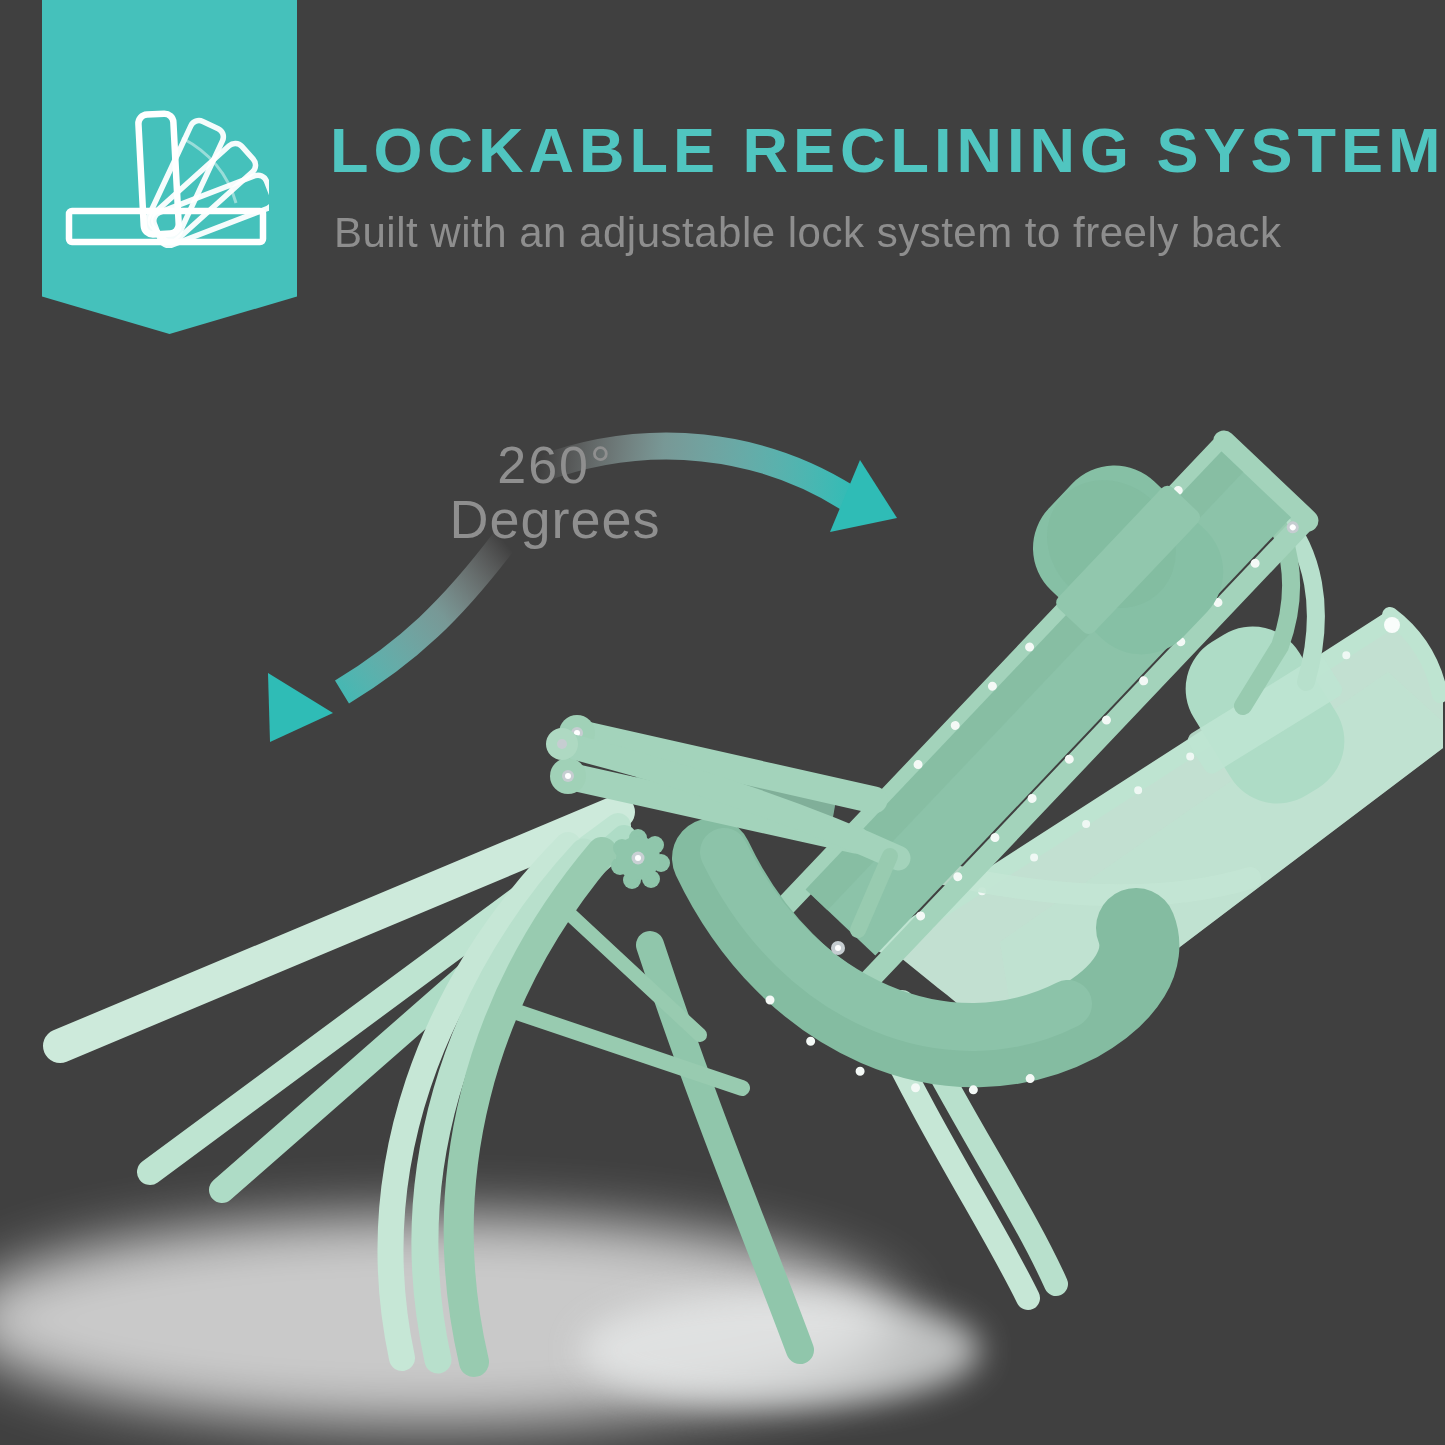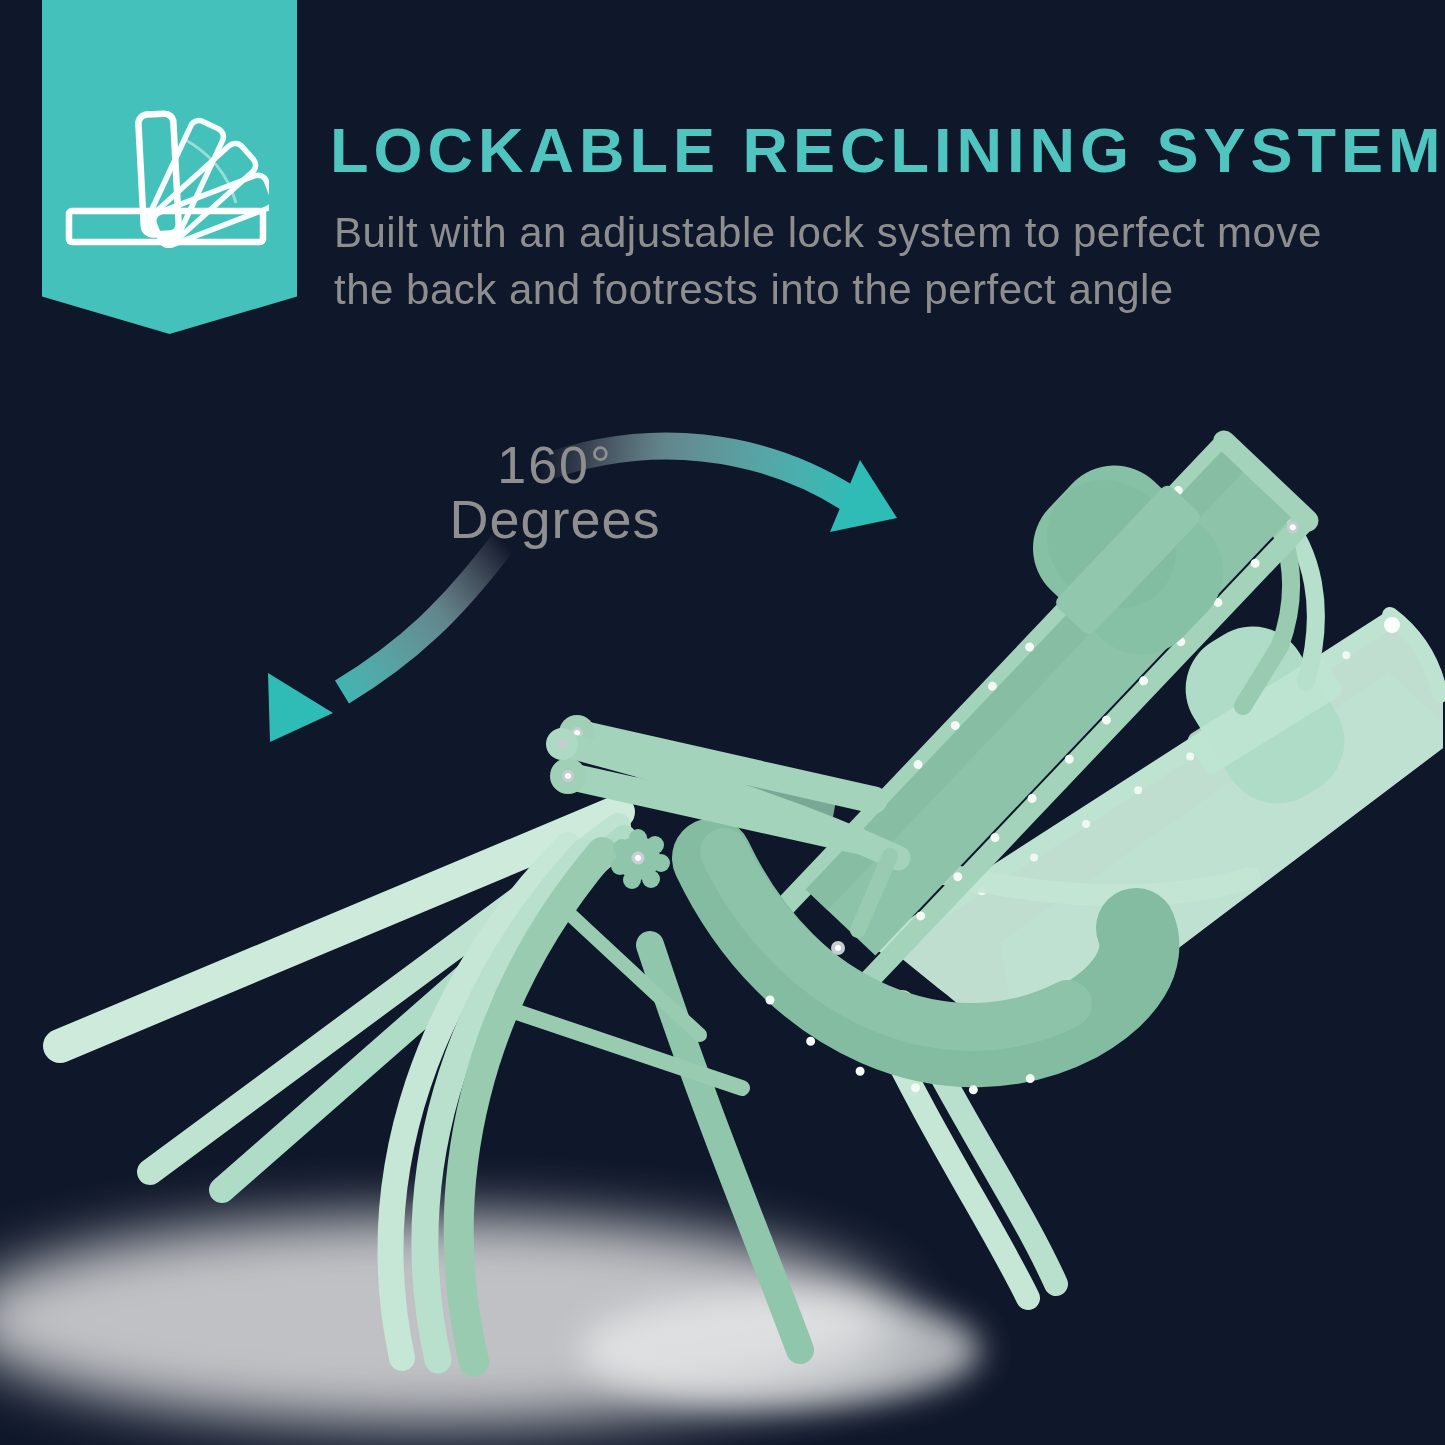--- a/index.html
+++ b/index.html
@@ -1,21 +1,21 @@
 <!DOCTYPE html>
 <html style="--banner: #45c1bb; --headline: #50c5c0; --body-text: #8e8e8e; --angle-text: #8f8f8f; --arrow: #2fbcb6; --fab: #8cc3a9; --fabd: #84bca1; --tube: #a3d3bb; --tubed: #98cbb0; --ghost: #c9e9d9; --gtube: #bee4d1; --gmid: #aedcc6; --rivet: #c6cdd1; --shadow: #ececec;"><head>
 <meta charset="utf-8">
 <style>
   :root{
     --banner:#45c1bb; --headline:#50c5c0; --body-text:#8e8e8e; --angle-text:#8f8f8f;
     --arrow:#2fbcb6; --fab:#8cc3a9; --fabd:#84bca1; --tube:#a3d3bb; --tubed:#98cbb0;
     --ghost:#c9e9d9; --gtube:#bee4d1; --gmid:#aedcc6; --rivet:#c6cdd1; --shadow:#ececec;
   }
   html,body{margin:0;padding:0;background:#fff;}
-  .canvas{position:relative;width:1445px;height:1445px;background:#0f172a;overflow:hidden;
+  .canvas{position:relative;width:1445px;height:1445px;background:#404040;overflow:hidden;
           font-family:"Liberation Sans", sans-serif;}
   .art{position:absolute;left:0;top:0;width:1445px;height:1445px;}
   .banner{position:absolute;left:42px;top:0;width:255px;height:334px;background:var(--banner);
           clip-path:polygon(0 0,100% 0,100% 88.8%,50% 100%,0 88.8%);}
   .bicon{position:absolute;left:22px;top:108px;width:205px;height:140px;}
   h1.headline{position:absolute;left:330px;top:114px;margin:0;white-space:nowrap;
       font-size:63px;font-weight:bold;letter-spacing:5px;color:var(--headline);}
   .desc{position:absolute;left:334px;top:204px;margin:0;font-size:42px;line-height:57px;
       color:var(--body-text);letter-spacing:0.5px;}
   .desc span{display:block;}
@@ -165,22 +165,21 @@
         <rect x="-17" y="-116" width="35" height="120" rx="9" fill="none" stroke="#ffffff" stroke-width="6.5" transform="rotate(-3)"></rect>
         <rect x="-17" y="-116" width="35" height="120" rx="9" fill="none" stroke="#ffffff" stroke-width="5.5" opacity="0.95" transform="rotate(25)"></rect>
         <rect x="-17" y="-116" width="35" height="120" rx="9" fill="none" stroke="#ffffff" stroke-width="5.5" opacity="0.95" transform="rotate(48)"></rect>
         <rect x="-17" y="-116" width="35" height="120" rx="9" fill="none" stroke="#ffffff" stroke-width="5.5" opacity="0.95" transform="rotate(69)"></rect>
       </g>
     </svg>
   </div>
 
   <h1 class="headline">LOCKABLE RECLINING SYSTEM</h1>
   <p class="desc">
-    <span>Built with an adjustable lock system to perfect move</span>
-    <span>the back and footrests into the perfect angle</span>
+    <span>Built with an adjustable lock system to freely back</span>
   </p>
 
   <div class="angle">
-    <div class="angle-value">160°</div>
+    <div class="angle-value">260°</div>
     <div class="angle-unit">Degrees</div>
   </div>
 
 </div>
 
 </body></html>

